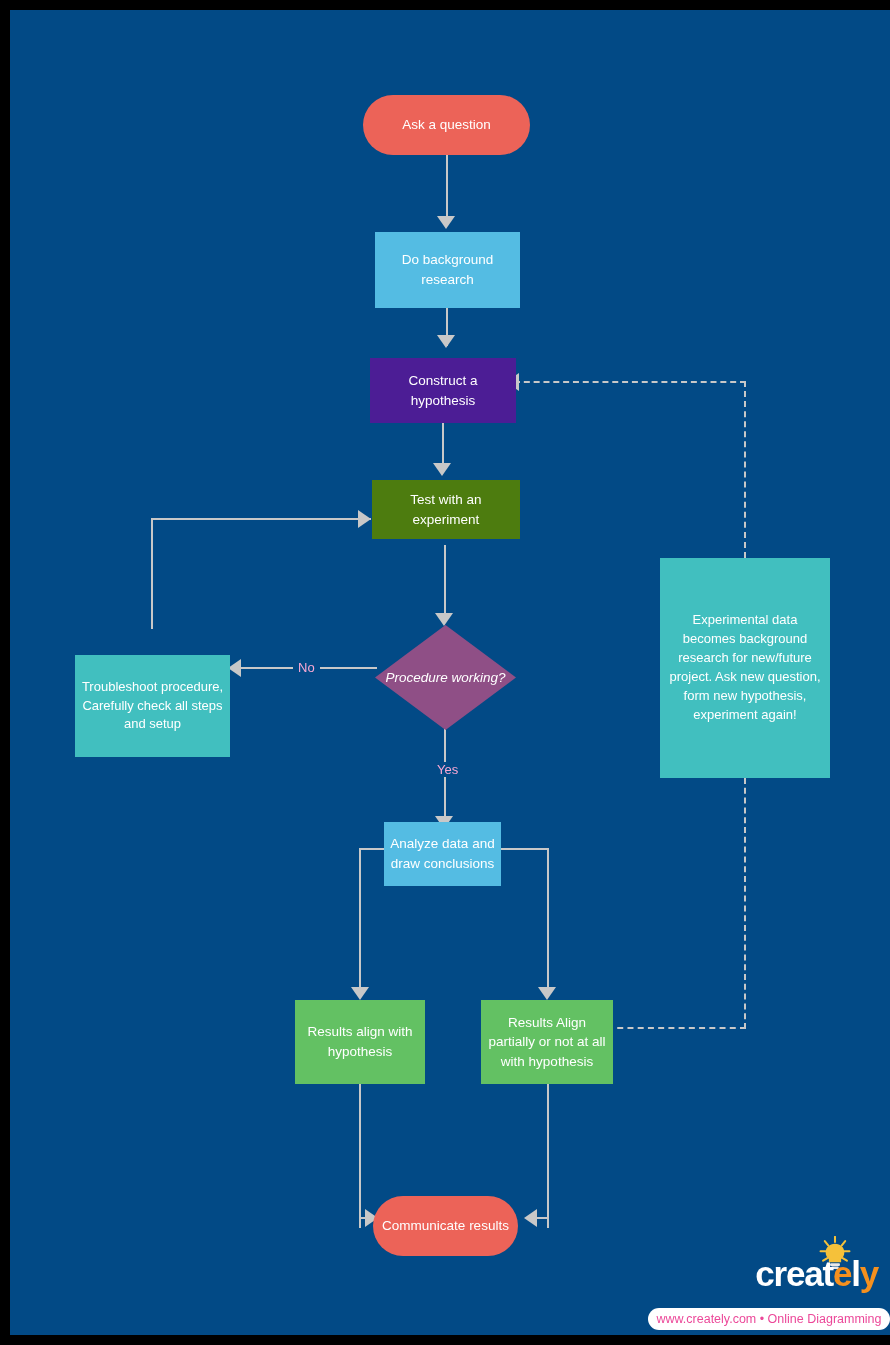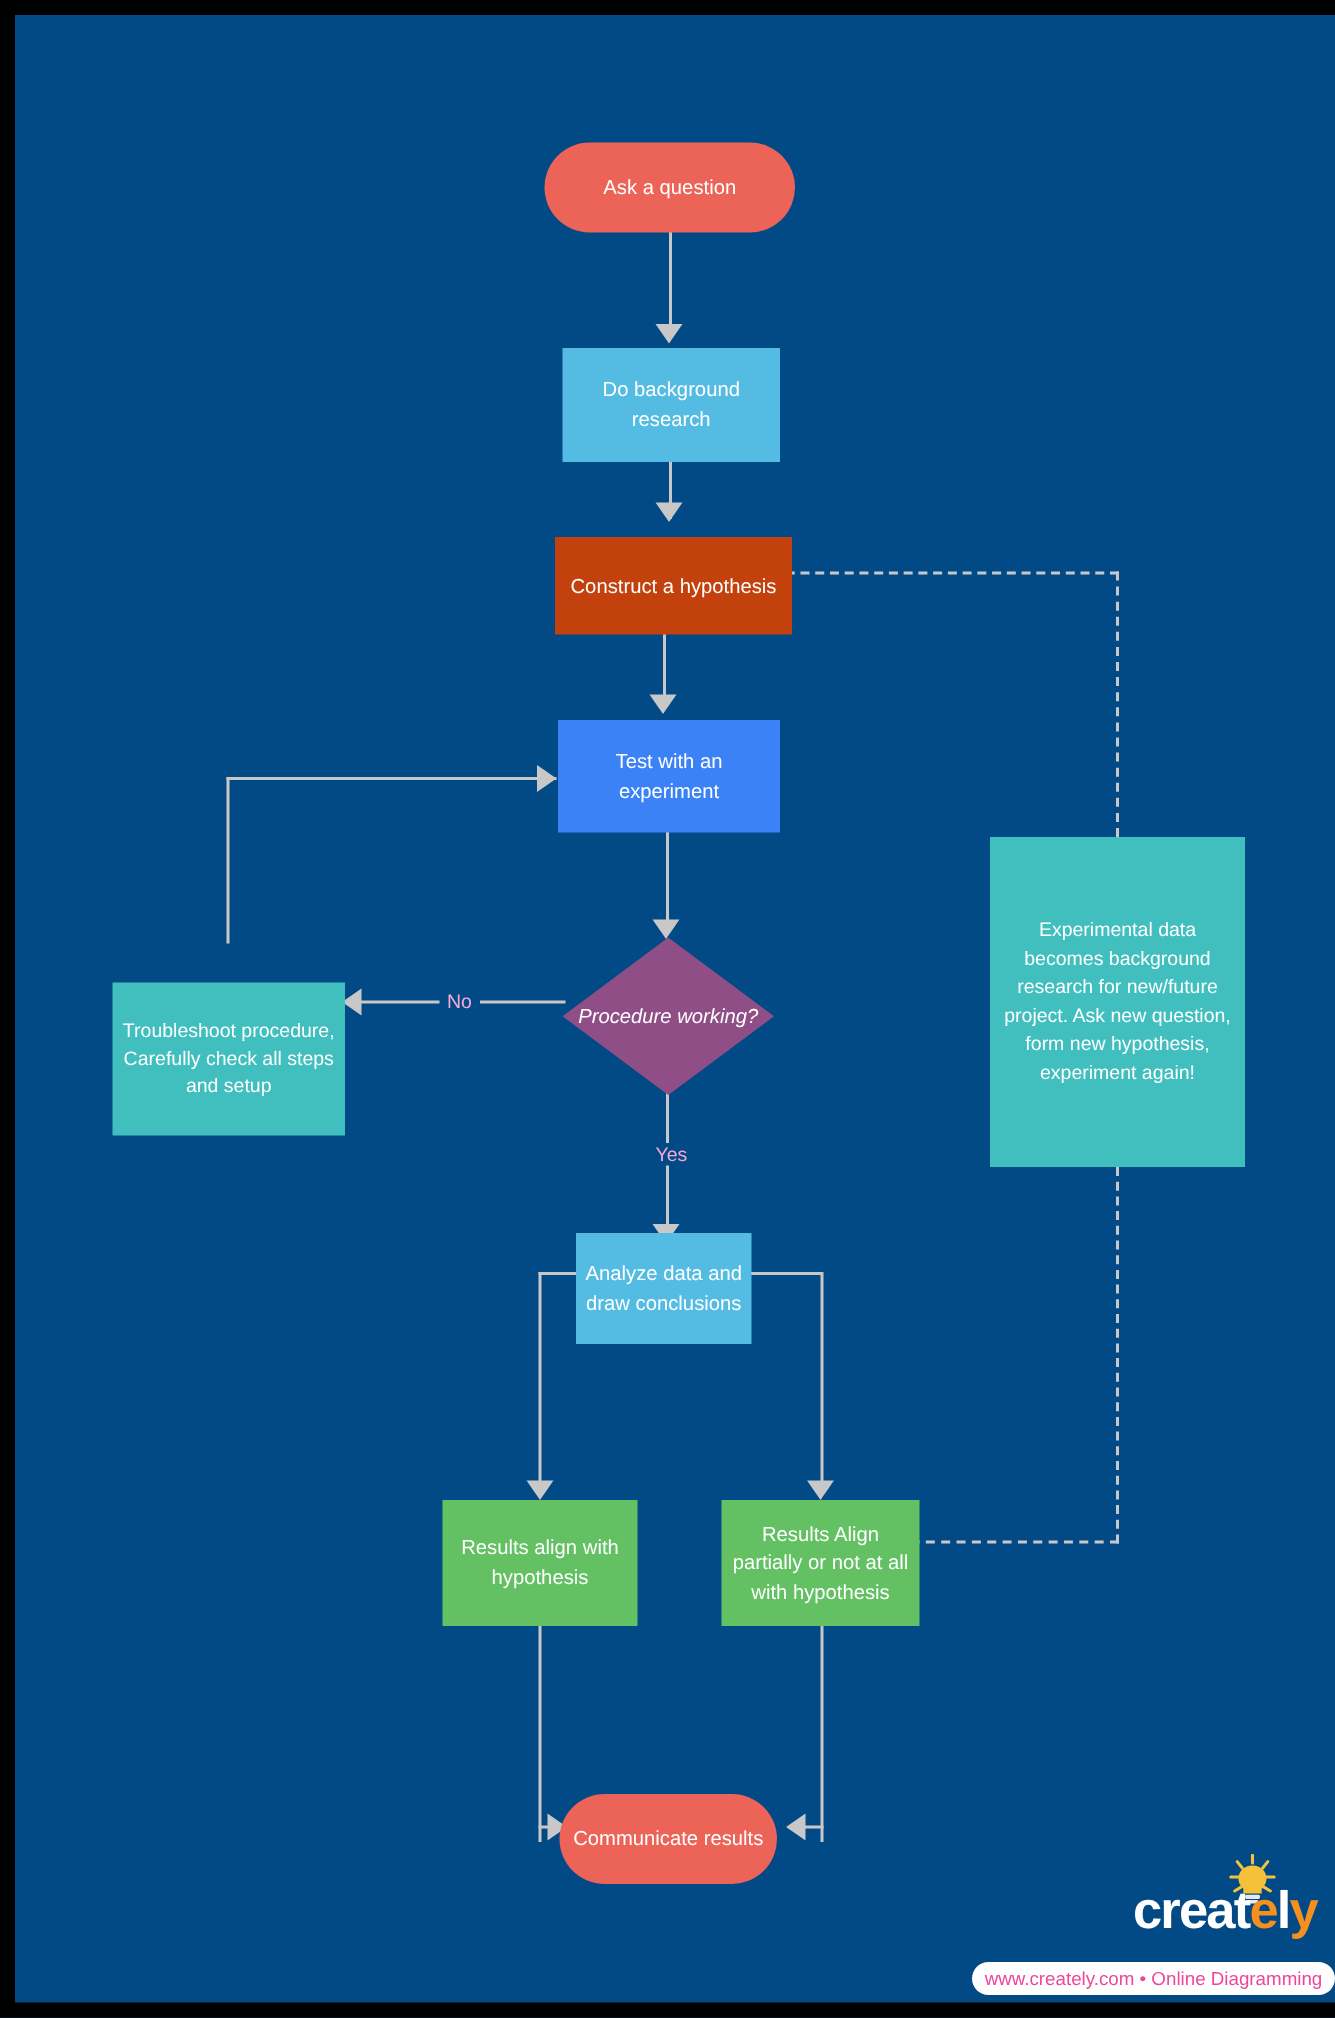--- a/index.html
+++ b/index.html
@@ -213,40 +213,40 @@
   <div class="arrow up" style="left:726px; top:755px;"></div>
 
   <div class="node pill" style="left:353px; top:85px; width:167px; height:60px; background:#ec6358;">
     <span>Ask a question</span>
   </div>
 
   <div class="node rect" style="left:365px; top:222px; width:145px; height:76px; background:#54bce3;">
     <span>Do background research</span>
   </div>
 
-  <div class="node rect" style="left:360px; top:348px; width:158px; height:65px; background:#c2410c;">
+  <div class="node rect" style="left:360px; top:348px; width:146px; height:65px; background:#4c1d95;">
     <span>Construct a hypothesis</span>
   </div>
 
-  <div class="node rect" style="left:362px; top:470px; width:148px; height:75px; background:#3b82f6;">
+  <div class="node rect" style="left:362px; top:470px; width:148px; height:59px; background:#4d7c0f;">
     <span>Test with an experiment</span>
   </div>
 
   <div class="diamond-wrap" style="left:365px; top:615px; width:141px; height:105px;">
     <svg class="diamond-shape" viewBox="0 0 141 105" preserveAspectRatio="none">
       <polygon points="70.5,0 141,52.5 70.5,105 0,52.5" fill="#8f4f86"></polygon>
     </svg>
     <div class="diamond-label">Procedure working?</div>
   </div>
 
   <div class="node rect" style="left:65px; top:617px; width:155px; height:102px; background:#41bfbf; font-size:13px;margin-top:28px;">
     <span>Troubleshoot procedure, Carefully check all steps and setup</span>
   </div>
 
-  <div class="node rect" style="left:374px; top:812px; width:117px; height:74px; background:#54bce3;">
+  <div class="node rect" style="left:374px; top:812px; width:117px; height:64px; background:#54bce3;">
     <span>Analyze data and draw conclusions</span>
   </div>
 
   <div class="node rect" style="left:285px; top:990px; width:130px; height:84px; background:#63c163;">
     <span>Results align with hypothesis</span>
   </div>
 
   <div class="node rect" style="left:471px; top:990px; width:132px; height:84px; background:#63c163;">
     <span>Results Align partially or not at all with hypothesis</span>
   </div>

